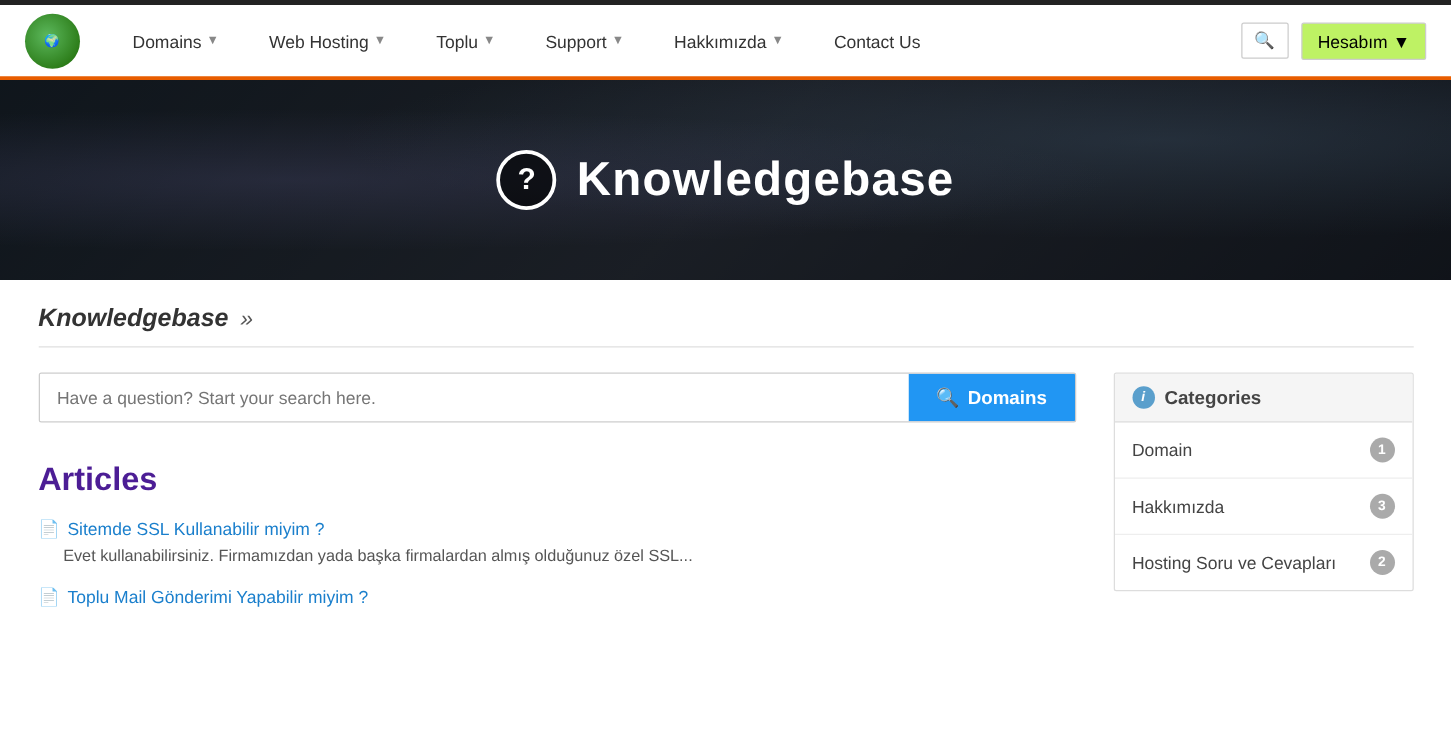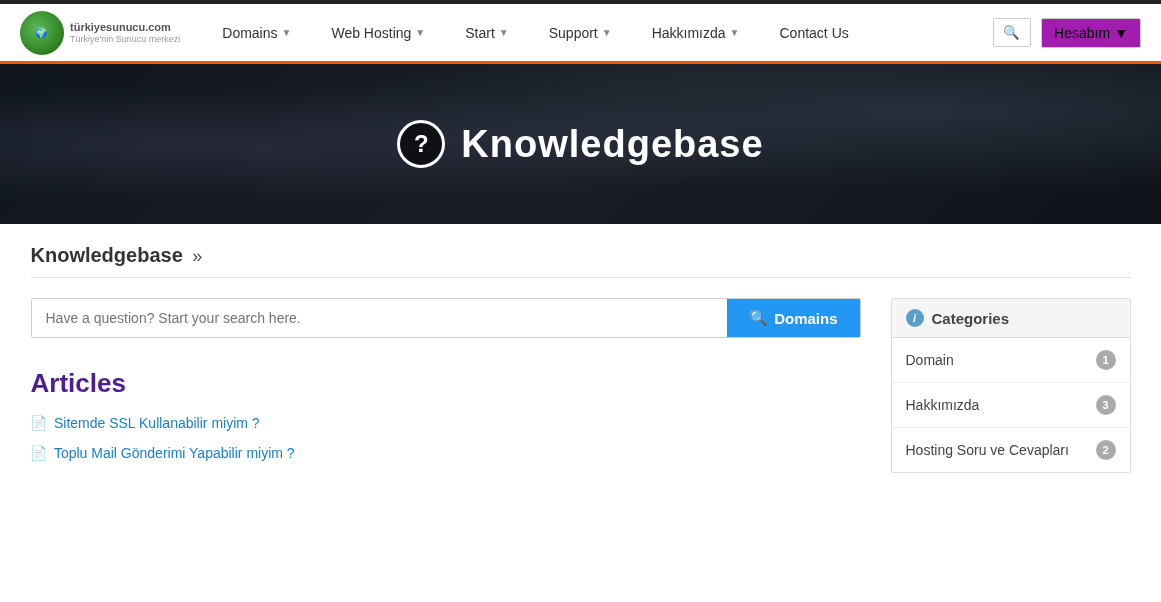--- a/index.html
+++ b/index.html
@@ -80,21 +80,21 @@
     }
     .search-btn-nav {
       background: #fff;
       border: 1px solid #ccc;
       padding: 6px 10px;
       cursor: pointer;
       border-radius: 2px;
       color: #555;
     }
     .account-btn {
-      background: #a21caf;
+      background: #bef264;
       border: 1px solid #ccc;
       padding: 6px 12px;
       cursor: pointer;
       border-radius: 2px;
       font-size: 14px;
       display: flex;
       align-items: center;
       gap: 4px;
     }
 
@@ -152,20 +152,21 @@
     }
 
     
     .breadcrumb {
       font-size: 20px;
       color: #333;
       font-weight: bold;
       margin-bottom: 10px;
       padding-bottom: 10px;
       border-bottom: 1px solid #e0e0e0;
+      font-style: italic;
     }
     .breadcrumb .arrow {
       color: #555;
       font-weight: normal;
       font-size: 18px;
       margin-left: 4px;
     }
 
     .content-row {
       display: flex;
@@ -296,41 +297,37 @@
     }
   </style>
 </head>
 <body>
 
 <div class="top-bar"></div>
 
 <nav>
   <div class="logo-area">
     <div class="logo-circle">🌍</div>
-    <div class="logo-text">
-      <strong>türkiyesunucu.com</strong>
-      <span>Türkiye'nin Sunucu merkezi</span>
-    </div>
   </div>
   <ul class="nav-links">
     <li>
       <a href="#">
         <span>Domains</span>
           <span class="caret">▼</span>
       </a>
     </li>
     <li>
       <a href="#">
         <span>Web Hosting</span>
           <span class="caret">▼</span>
       </a>
     </li>
     <li>
       <a href="#">
-        <span>Start</span>
+        <span>Toplu</span>
           <span class="caret">▼</span>
       </a>
     </li>
     <li>
       <a href="#">
         <span>Support</span>
           <span class="caret">▼</span>
       </a>
     </li>
     <li>
@@ -381,20 +378,21 @@
         </button>
       </div>
 
       <h2 class="articles-title">Articles</h2>
 
       <div class="article-item">
         <a href="#" class="article-link">
           <span class="article-doc-icon">📄</span>
           <span>Sitemde SSL Kullanabilir miyim ?</span>
         </a>
+        <p class="article-excerpt">Evet kullanabilirsiniz. Firmamızdan yada başka firmalardan almış olduğunuz özel SSL...</p>
       </div>
 
       <div class="article-item">
         <a href="#" class="article-link">
           <span class="article-doc-icon">📄</span>
           <span>Toplu Mail Gönderimi Yapabilir miyim ?</span>
         </a>
       </div>
 
     </div>

